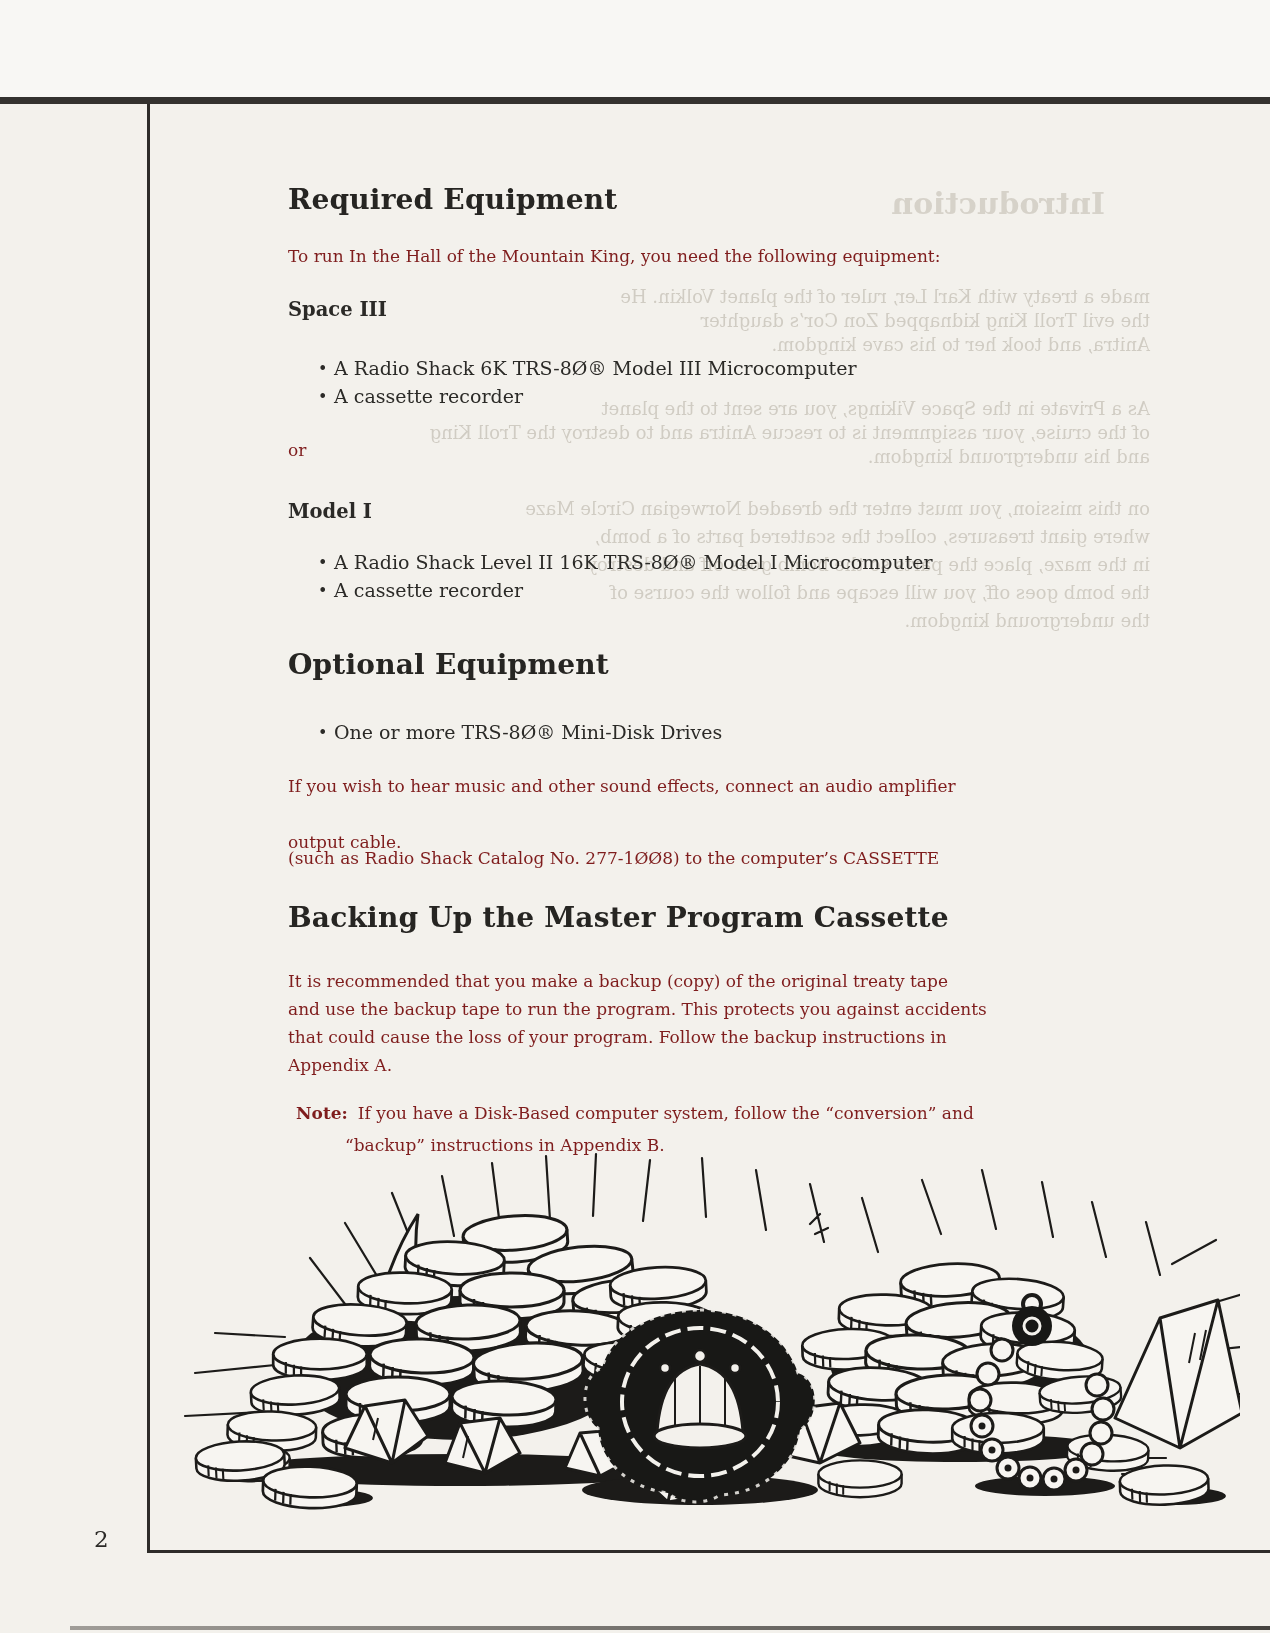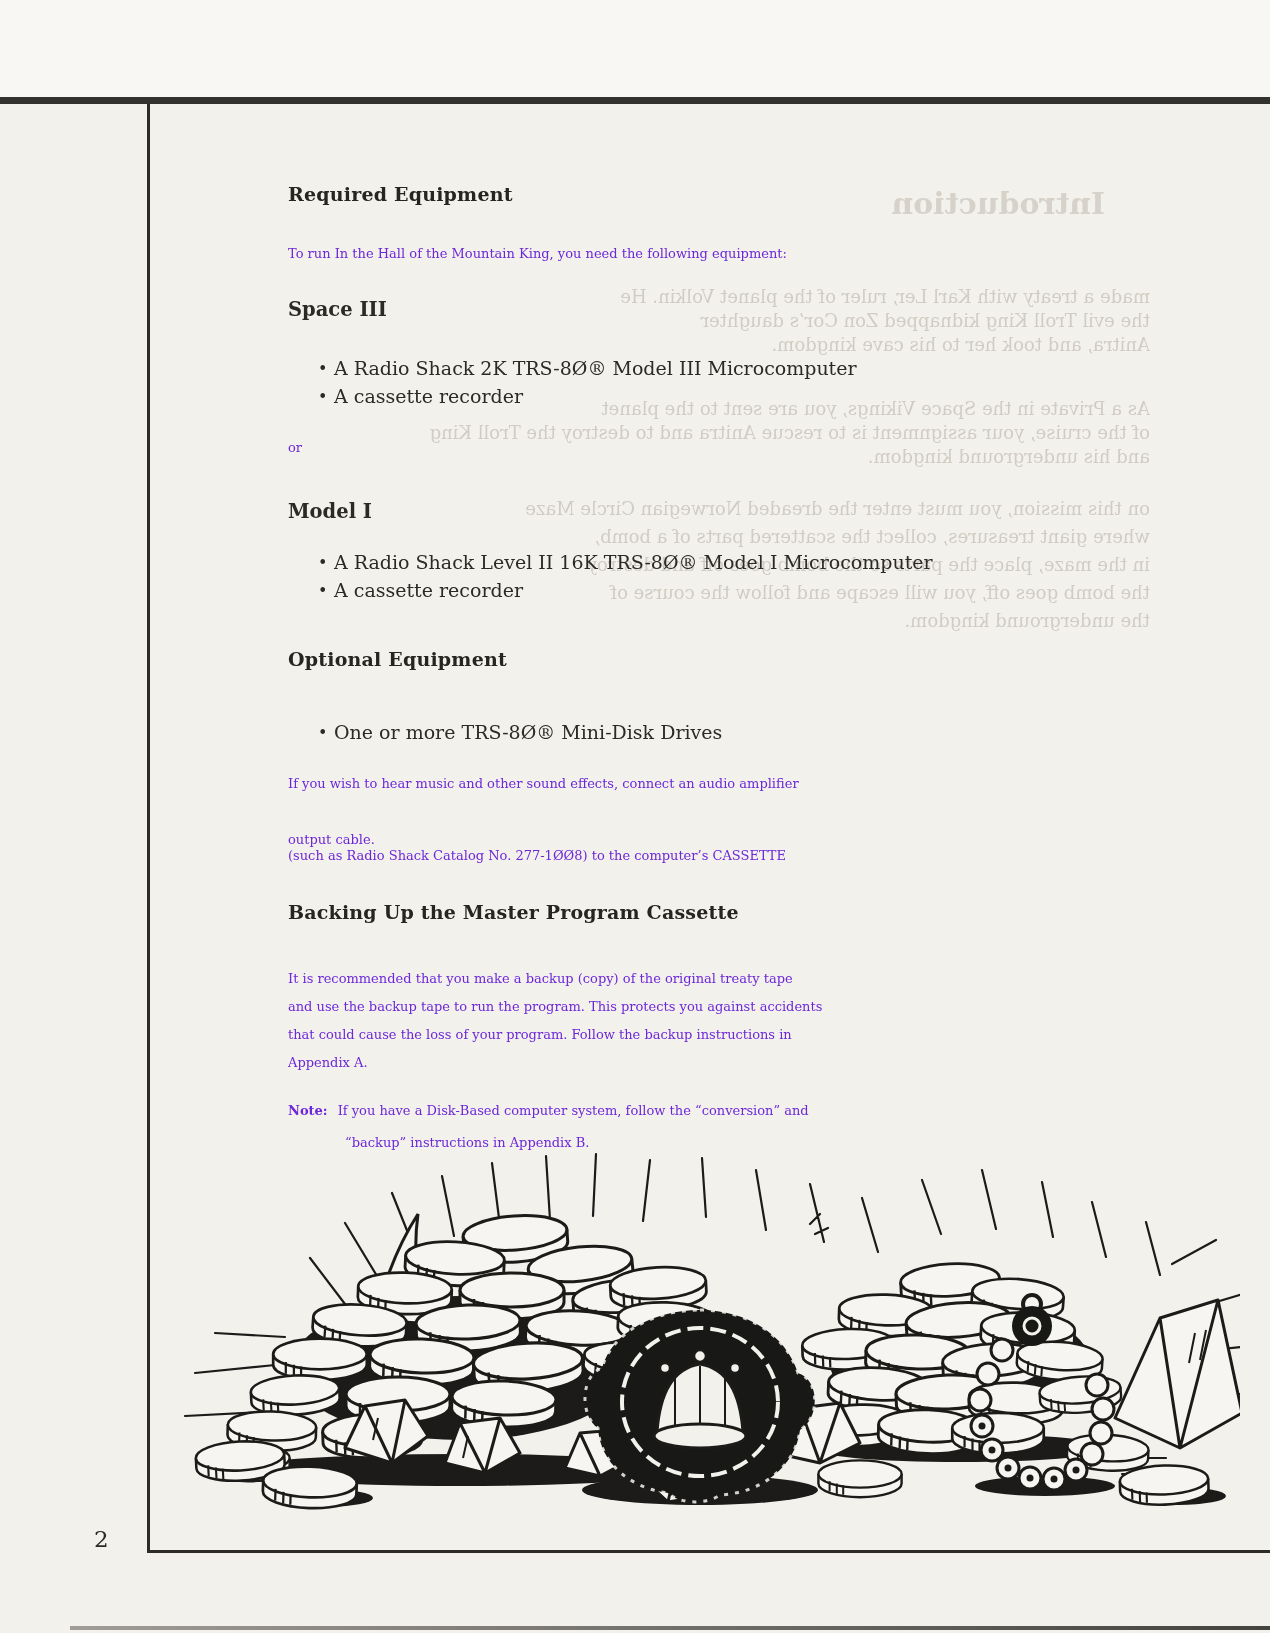--- a/index.html
+++ b/index.html
@@ -5,24 +5,24 @@
   html,body{margin:0;padding:0;}
   body{background:#e8e6e1;}
   .page{position:relative;width:1270px;height:1633px;background:#f3f1ec;
         font-family:"DejaVu Serif","Liberation Serif",serif;color:#2b2a27;overflow:hidden;}
   .top-strip{position:absolute;left:0;top:0;width:1270px;height:97px;background:#f8f7f4;}
   .top-rule{position:absolute;left:0;top:97px;width:1270px;height:7px;background:#34322f;}
   .v-rule{position:absolute;left:147px;top:104px;width:3px;height:1449px;background:#2e2c29;}
   .b-rule{position:absolute;left:147px;top:1550px;width:1123px;height:3px;background:#2e2c29;}
   .scan-edge{position:absolute;left:70px;top:1626px;width:1200px;height:4px;
              background:linear-gradient(90deg,#a09d98,#45433f);}
-  .h{position:absolute;left:288px;font-weight:bold;font-size:19px;letter-spacing:.2px;
+  .h{position:absolute;left:288px;font-weight:bold;font-size:28px;letter-spacing:.2px;
      color:#262522;white-space:nowrap;}
-  .tl{position:absolute;left:288px;font-size:13px;white-space:nowrap;color:#6d28d9;}
-  .b{font-weight:bold;}
+  .tl{position:absolute;left:288px;font-size:17px;white-space:nowrap;color:#7f1d1d;}
+  .b{font-weight:bold;margin-left:8px;}
   .lbl{position:absolute;left:288px;font-size:19.5px;font-weight:bold;white-space:nowrap;}
   .li{position:absolute;left:318px;font-size:19px;white-space:nowrap;color:#2b2a27;}
   .li .dot{display:inline-block;width:16px;font-size:16px;vertical-align:1px;}
   .note2{left:345px;}
   .pn{position:absolute;left:94px;top:1526px;font-size:23px;color:#2b2a27;}
   
   .bt{position:absolute;left:450px;width:700px;transform:scaleX(-1);
       color:#b5afa3;opacity:.55;filter:blur(.7px);font-size:18px;white-space:nowrap;}
   .bt-h{left:405px;width:700px;font-weight:bold;font-size:30px;color:#bab4a8;opacity:.5;}
   .art{position:absolute;left:160px;top:1118px;}
@@ -50,21 +50,21 @@
   <div class="bt" style="top:526px">where giant treasures, collect the scattered parts of a bomb,</div>
   <div class="bt" style="top:554px">in the maze, place the parts so the bomb goes off and destroy</div>
   <div class="bt" style="top:582px">the bomb goes off, you will escape and follow the course of</div>
   <div class="bt" style="top:610px">the underground kingdom.</div>
 
   <div class="h" style="top:183px">Required Equipment</div>
   <div class="tl" style="top:246px">To run In the Hall of the Mountain King, you need the following equipment:</div>
 
   <div class="lbl" style="top:298px">Space III</div>
   <div class="li" style="top:357px">
-    <span class="dot">•</span><span>A Radio Shack 2K TRS-8Ø® Model III Microcomputer</span>
+    <span class="dot">•</span><span>A Radio Shack 6K TRS-8Ø® Model III Microcomputer</span>
   </div>
   <div class="li" style="top:385px">
     <span class="dot">•</span><span>A cassette recorder</span>
   </div>
 
   <div class="tl" style="top:440px">or</div>
 
   <div class="lbl" style="top:500px">Model I</div>
   <div class="li" style="top:551px">
     <span class="dot">•</span><span>A Radio Shack Level II 16K TRS-8Ø® Model I Microcomputer</span>

